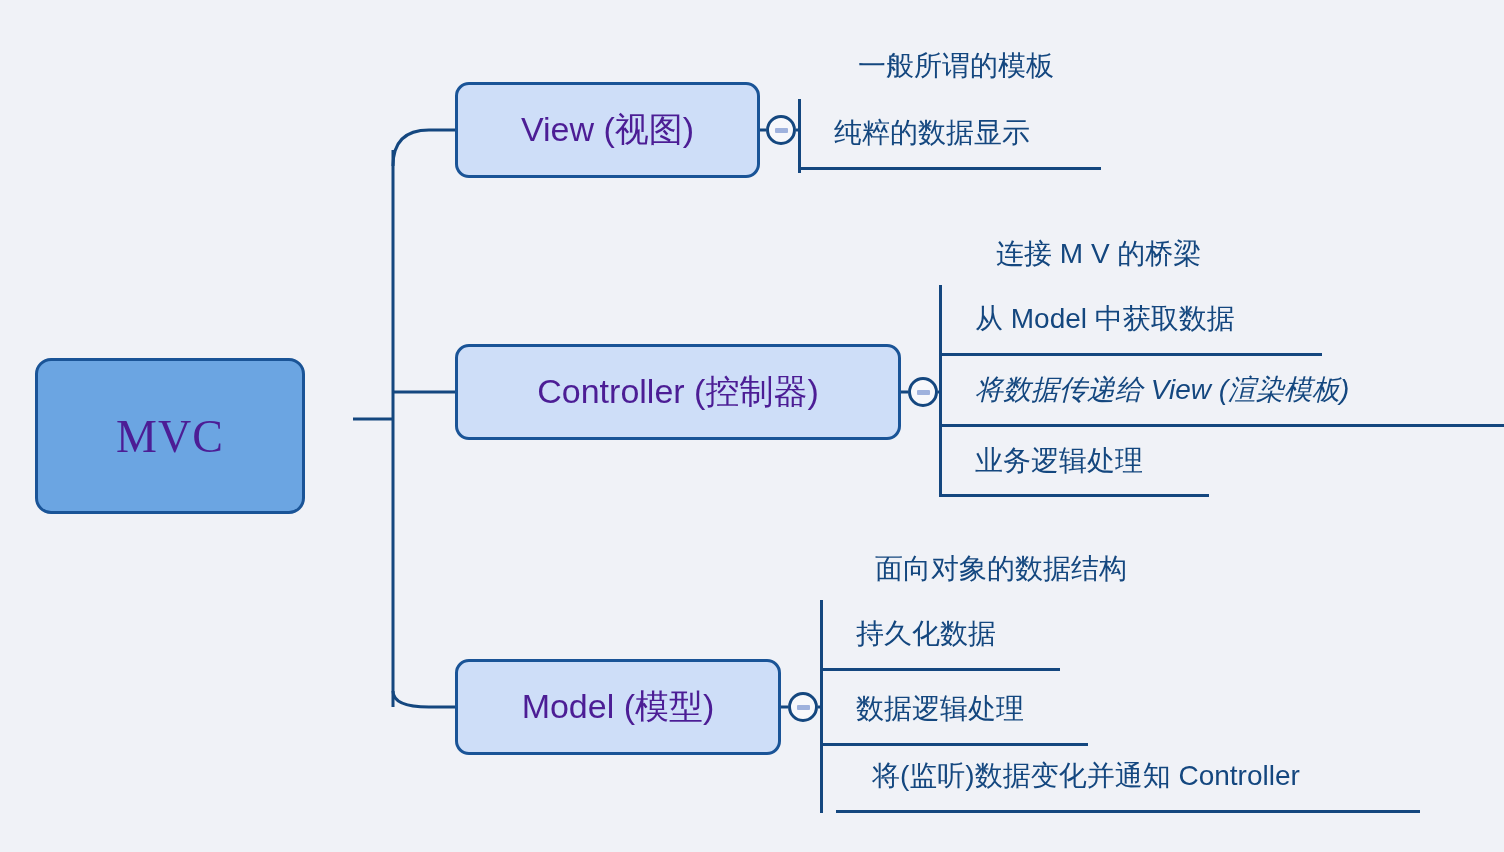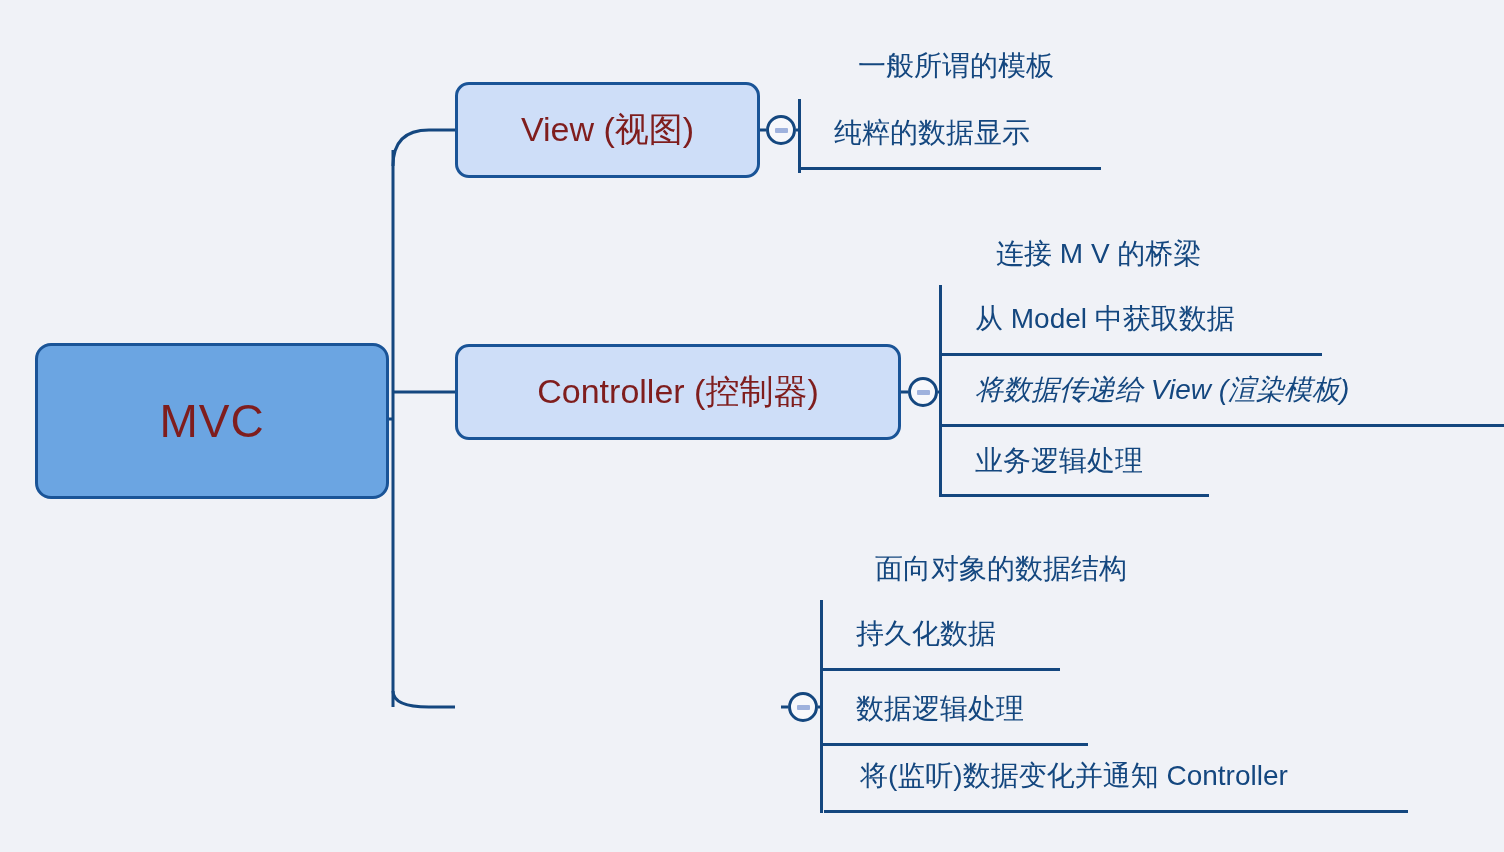--- a/index.html
+++ b/index.html
@@ -29,21 +29,21 @@
 
   
   .node {
     position: absolute;
     box-sizing: border-box;
     border: 3px solid #1a5497;
     border-radius: 14px;
     display: flex;
     align-items: center;
     justify-content: center;
-    color: #7f1d1d;
+    color: #4c1d95;
     white-space: nowrap;
   }
   .node.root {
     background: #6ba5e2;
     border-radius: 16px;
     font-size: 46px;
     letter-spacing: 1px;
   }
   .node.branch {
     background: #cedef8;
@@ -125,21 +125,21 @@
       <path d="M760,130 H766"></path>
       <path d="M901,392 H908"></path>
       <path d="M781,707 H788"></path>
 
       <path d="M796,130 H800"></path>
       <path d="M938,392 H941"></path>
       <path d="M818,707 H822"></path>
     </g>
   </svg>
 
-  <div class="node root" style="left:35px; top:343px; width:354px; height:156px;">
+  <div class="node root" style="left:35px; top:358px; width:270px; height:156px;font-family:Liberation Serif, serif;">
     <span>MVC</span>
   </div>
 
   <div class="node branch" style="left:455px; top:82px; width:305px; height:96px;">
     <span>View (视图)</span>
   </div>
   <div class="toggle" style="left:766px; top:115px;">
     <span class="bar"></span>
   </div>
 
@@ -165,31 +165,34 @@
       <span>从 Model 中获取数据</span>
     </div>
     <div class="leaf" style="left:0px; top:71px; width:565px; height:71px;font-style:italic;">
       <span>将数据传递给 View (渲染模板)</span>
     </div>
     <div class="leaf" style="left:0px; top:142px; width:270px; height:70px;">
       <span>业务逻辑处理</span>
     </div>
   </div>
 
+  <div class="node branch" style="left:455px; top:659px; width:326px; height:96px;">
+    <span>Model (模型)</span>
+  </div>
   <div class="toggle" style="left:788px; top:692px;">
     <span class="bar"></span>
   </div>
 
   <div class="leaf-group" style="left:820px; top:600px;">
     <div class="spine" style="height:213px;"></div>
     <div class="leaf-caption" style="left:55px; top:-50px;">面向对象的数据结构</div>
     <div class="leaf" style="left:0px; top:0px; width:240px; height:71px;">
       <span>持久化数据</span>
     </div>
     <div class="leaf" style="left:0px; top:75px; width:268px; height:71px;">
       <span>数据逻辑处理</span>
     </div>
-    <div class="leaf" style="left:4px; top:142px; width:584px; height:71px;">
+    <div class="leaf" style="left:16px; top:142px; width:584px; height:71px;">
       <span>将(监听)数据变化并通知 Controller</span>
     </div>
   </div>
 
 </div>
 
 </body></html>

